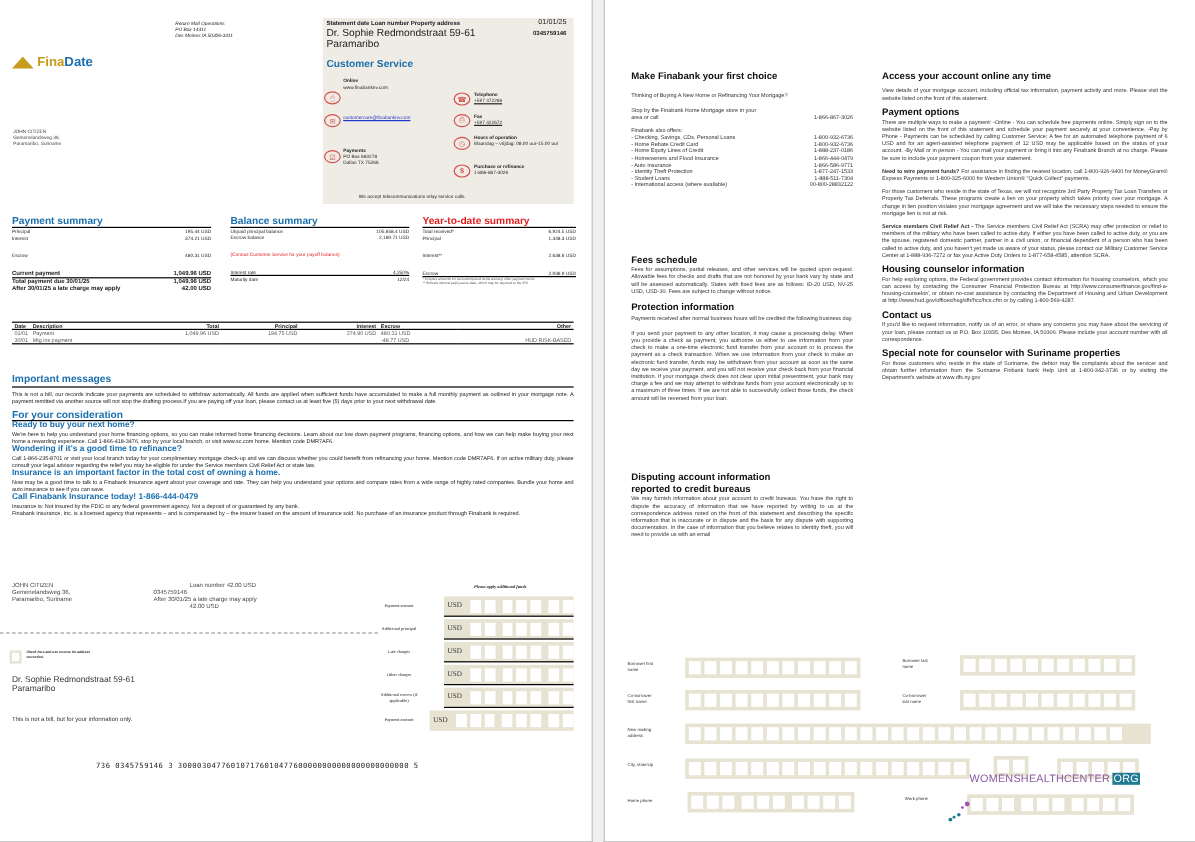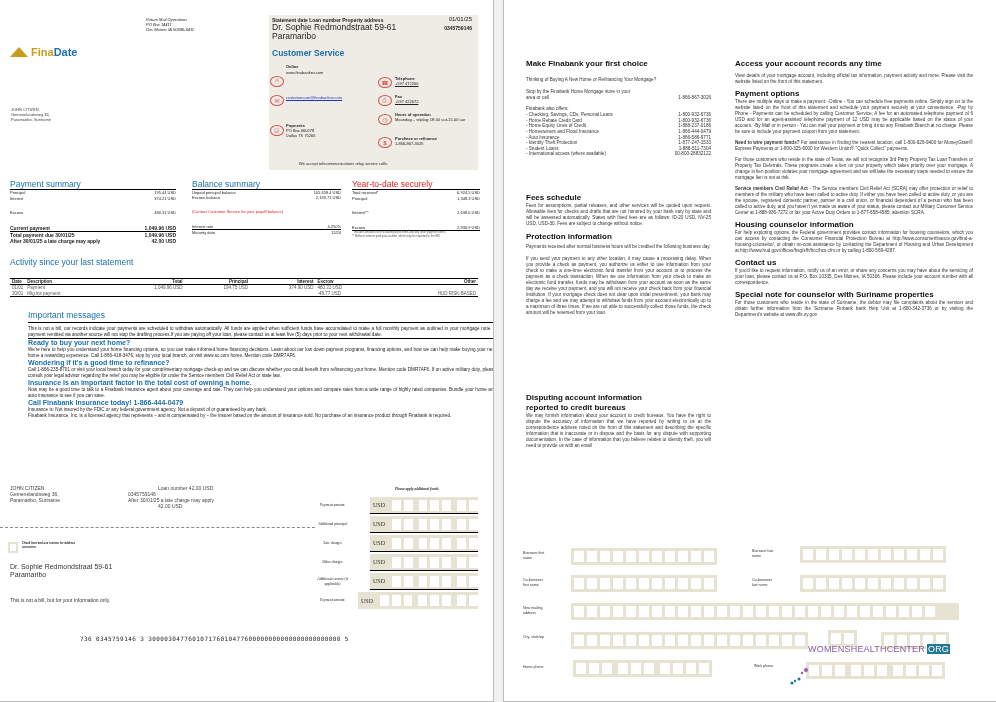--- a/index.html
+++ b/index.html
@@ -6,21 +6,21 @@
 html,body{width:996px;height:702px;overflow:hidden;background:#f0f0f0;font-family:"Liberation Sans",sans-serif;color:#222}
 .page{position:absolute;top:0;background:#fff;border:1px solid #bdbdbd;overflow:hidden}
 #p1{left:0;width:494px;height:702px;border-top:none;border-left:none}
 #p2{left:503px;width:493px;height:702px;border-top:none;border-right:none}
 .abs{position:absolute}
 .t5{font-size:5px;line-height:6px}
 .t4{font-size:4px;line-height:5px}
 .t6{font-size:6px;line-height:7px}
 .blue{color:#1a6fae}
 .red{color:#e02020}
-h2.sec{font-size:8.5px;font-weight:normal;color:#1a6fae;line-height:10px}
+h2.sec{font-size:8.5px;font-weight:bold;color:#1a6fae;line-height:10px}
 .row{display:flex;justify-content:space-between}
 .hr{border-top:1px solid #000}
 .logo{left:10px;top:46px;display:flex;align-items:center}
 .logo .tri{width:0;height:0;border-left:9px solid transparent;border-right:9px solid transparent;border-bottom:10px solid #c89b1a;margin-right:3px}
 .logo .f{font-size:11px;font-weight:bold;color:#c89b1a}
 .logo .b{font-size:11px;font-weight:bold;color:#1a6fae}
 .cs{left:269px;top:15px;width:209px;height:155px;background:#eeece4}
 .ic{width:14px;height:11px;border:1px solid #d45050;border-radius:50%;display:flex;align-items:center;justify-content:center;font-size:6px;color:#d45050}
 .link{color:#2233cc;text-decoration:underline}
 .u{text-decoration:underline}
@@ -164,21 +164,21 @@
         <span>4.250%</span>
       </div>
     <div class="hr"></div>
     <div class="row t4">
         <span>Maturity date</span>
         <span>12/24</span>
       </div>
   </div>
 
   <div class="abs" style="left:352px;top:179px;width:128px">
-    <h2 class="sec red" style="color:#e02020">Year-to-date securely</h2>
+    <h2 class="sec red" style="color:#e02020">Year-to-date summary</h2>
     <div class="hr"></div>
     <div class="row t4">
         <span>Total received*</span>
         <span>6,924.5 USD</span>
       </div>
     <div class="row t4" style="margin-top:1px">
         <span>Principal</span>
         <span>1,348.3 USD</span>
       </div>
     <div class="row t4" style="margin-top:9px">
@@ -188,21 +188,20 @@
     <div class="row t4" style="margin-top:10px">
         <span>Escrow</span>
         <span>2,936.9 USD</span>
       </div>
     <div class="hr"></div>
     <div style="font-size:2.8px;line-height:3.5px;color:#555">* Includes amounts for escrow/impound items and any other payment items</div>
     <div style="font-size:2.8px;line-height:3.5px;color:#555">** Reflects interest paid year-to-date, which may be reported to the IRS</div>
   </div>
 
   <div class="abs" style="left:10px;top:257px;width:468px">
-    <h2 class="sec">Activity since your last statement</h2>
     <table class="act" style="margin-top:11px;border-top:1px solid #000;border-bottom:1px solid #000">
       <tbody>
           <tr style="border-bottom:1px solid #000">
         <th style="width:10px">Date</th>
         <th>Description</th>
         <th>Total</th>
         <th>Principal</th>
         <th>Interest</th>
         <th style="text-align:left">Escrow</th>
         <th>Other</th>
@@ -222,24 +221,25 @@
             <td></td>
             <td></td>
             <td></td>
             <td style="text-align:left">-48.77 USD</td>
             <td>HUD RISK-BASED</td>
       </tr>
     </tbody>
       </table>
   </div>
 
-  <div class="abs" style="left:28px;top:310px;width:468px">
+  <div class="abs" style="left:10px;top:310px;width:468px">
     <h2 class="sec">Important messages</h2>
     <div class="hr" style="margin-top:2px"></div>
     <div class="para" style="margin-top:3px">This is not a bill, our records indicate your payments are scheduled to withdraw automatically. All funds are applied when sufficient funds have accumulated to make a full monthly payment as outlined in your mortgage note. A payment remitted via another source will not stop the drafting process.If you are paying off your loan, please contact us at least five (5) days prior to your next withdrawal date.</div>
+    <h2 class="sec" style="margin-top:2px">For your consideration</h2>
     <div class="hr"></div>
     <h3 class="sub">Ready to buy your next home?</h3>
     <div class="para">We're here to help you understand your home financing options, so you can make informed home financing decisions. Learn about our low down payment programs, financing options, and how we can help make buying your next home a rewarding experience. Call 1-866-418-3476, stop by your local branch, or visit www.sc.com home. Mention code DMR7AF6.</div>
     <h3 class="sub">Wondering if it's a good time to refinance?</h3>
     <div class="para">Call 1-866-235-8701 or visit your local branch today for your complimentary mortgage check-up and we can discuss whether you could benefit from refinancing your home. Mention code DMR7AF6. If on active military duty, please consult your legal advisor regarding the relief you may be eligible for under the Service members Civil Relief Act or state law.</div>
     <h3 class="sub">Insurance is an important factor in the total cost of owning a home.</h3>
     <div class="para">Now may be a good time to talk to a Finabank Insurance agent about your coverage and rate. They can help you understand your options and compare rates from a wide range of highly rated companies. Bundle your home and auto insurance to see if you can save.</div>
     <h3 class="sub">Call Finabank Insurance today! 1-866-444-0479</h3>
     <div class="para">Insurance is: Not insured by the FDIC or any federal government agency. Not a deposit of or guaranteed by any bank.</div>
     <div class="para">Finabank Insurance, Inc. is a licensed agency that represents – and is compensated by – the insurer based on the amount of insurance sold. No purchase of an insurance product through Finabank is required.</div>
@@ -393,36 +393,36 @@
     <div class="svc">
         <span>  - Student Loans</span>
         <span>1-888-511-7304</span>
       </div>
     <div class="svc">
         <span>- International access (where available)</span>
         <span>00-800-28832122</span>
       </div>
   </div>
 
-  <div class="abs" style="left:22px;top:193px;width:185px">
+  <div class="abs" style="left:22px;top:212px;width:185px">
     <h2 class="p2h">Fees schedule</h2>
     <div class="p2t">Fees for assumptions, partial releases, and other services will be quoted upon request. Allowable fees for checks and drafts that are not honored by your bank vary by state and will be assessed automatically. States with fixed fees are as follows: ID-20 USD, NV-25 USD, USD-30. Fees are subject to change without notice.</div>
     <h2 class="p2h" style="margin-top:5px">Protection information</h2>
     <div class="p2t" style="margin-top:2px">Payments received after normal business hours will be credited the following business day.</div>
     <div class="p2t" style="margin-top:6px">If you send your payment to any other location, it may cause a processing delay. When you provide a check as payment, you authorize us either to use information from your check to make a one-time electronic fund transfer from your account or to process the payment as a check transaction. When we use information from your check to make an electronic fund transfer, funds may be withdrawn from your account as soon as the same day we receive your payment, and you will not receive your check back from your financial institution. If your mortgage check does not clear upon initial presentment, your bank may charge a fee and we may attempt to withdraw funds from your account electronically up to a maximum of three times. If we are not able to successfully collect those funds, the check amount will be reversed from your loan.</div>
   </div>
 
   <div class="abs" style="left:22px;top:393px;width:185px">
     <h2 class="p2h">Disputing account information</h2>
     <h2 class="p2h">reported to credit bureaus</h2>
     <div class="p2t">We may furnish information about your account to credit bureaus. You have the right to dispute the accuracy of information that we have reported by writing to us at the correspondence address noted on the front of this statement and describing the specific information that is inaccurate or in dispute and the basis for any dispute with supporting documentation. In the case of information that you believe relates to identity theft, you will need to provide us with an email</div>
   </div>
 
   <div class="abs" style="left:231px;top:59px;width:238px">
-    <h2 class="p2h">Access your account records any time</h2>
+    <h2 class="p2h">Access your account online any time</h2>
     <div class="p2t" style="margin-top:4px">View details of your mortgage account, including official tax information, payment activity and more. Please visit the website listed on the front of this statement.</div>
     <h2 class="p2h" style="margin-top:4px">Payment options</h2>
     <div class="p2t">There are multiple ways to make a payment: -Online - You can schedule free payments online. Simply sign on to the website listed on the front of this statement and schedule your payment securely at your convenience. -Pay by Phone - Payments can be scheduled by calling Customer Service; A fee for an automated telephone payment of 6 USD and for an agent-assisted telephone payment of 12 USD may be applicable based on the status of your account. -By Mail or in person - You can mail your payment or bring it into any Finabank Branch at no charge. Please be sure to include your payment coupon from your statement.</div>
     <div class="p2t" style="margin-top:5px"><b>Need to wire payment funds?</b><span> For assistance in finding the nearest location, call 1-800-926-9400 for MoneyGram® Express Payments or 1-800-325-6000 for Western Union® "Quick Collect" payments.</span></div>
     <div class="p2t" style="margin-top:5px">For those customers who reside in the state of Texas, we will not recognize 3rd Party Property Tax Loan Transfers or Property Tax Deferrals. These programs create a lien on your property which takes priority over your mortgage. A change in lien position violates your mortgage agreement and we will take the necessary steps needed to ensure the mortgage lien is not at risk.</div>
     <div class="p2t" style="margin-top:5px"><b>Service members Civil Relief Act -</b><span> The Service members Civil Relief Act (SCRA) may offer protection or relief to members of the military who have been called to active duty. If either you have been called to active duty, or you are the spouse, registered domestic partner, partner in a civil union, or financial dependent of a person who has been called to active duty, and you haven't yet made us aware of your status, please contact our Military Customer Service Center at 1-888-936-7272 or fax your Active Duty Orders to 1-877-658-4585, attention SCRA.</span></div>
     <h2 class="p2h" style="margin-top:4px">Housing counselor information</h2>
     <div class="p2t">For help exploring options, the Federal government provides contact information for housing counselors, which you can access by contacting the Consumer Financial Protection Bureau at http://www.consumerfinance.gov/find-a-housing-counselor/, or obtain no-cost assistance by contacting the Department of Housing and Urban Development at http://www.hud.gov/offices/hsg/sfh/hcc/hcs.cfm or by calling 1-800-569-4287.</div>
     <h2 class="p2h" style="margin-top:4px">Contact us</h2>
     <div class="p2t">If you'd like to request information, notify us of an error, or share any concerns you may have about the servicing of your loan, please contact us at P.O. Box 10335, Des Moines, IA 50306. Please include your account number with all correspondence.</div>

